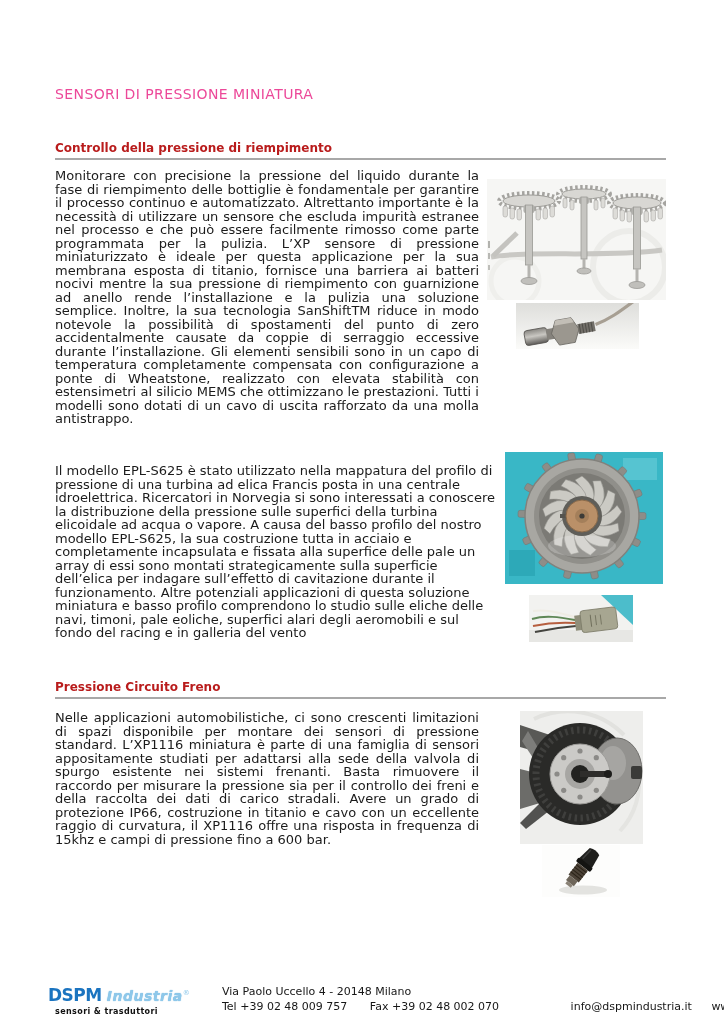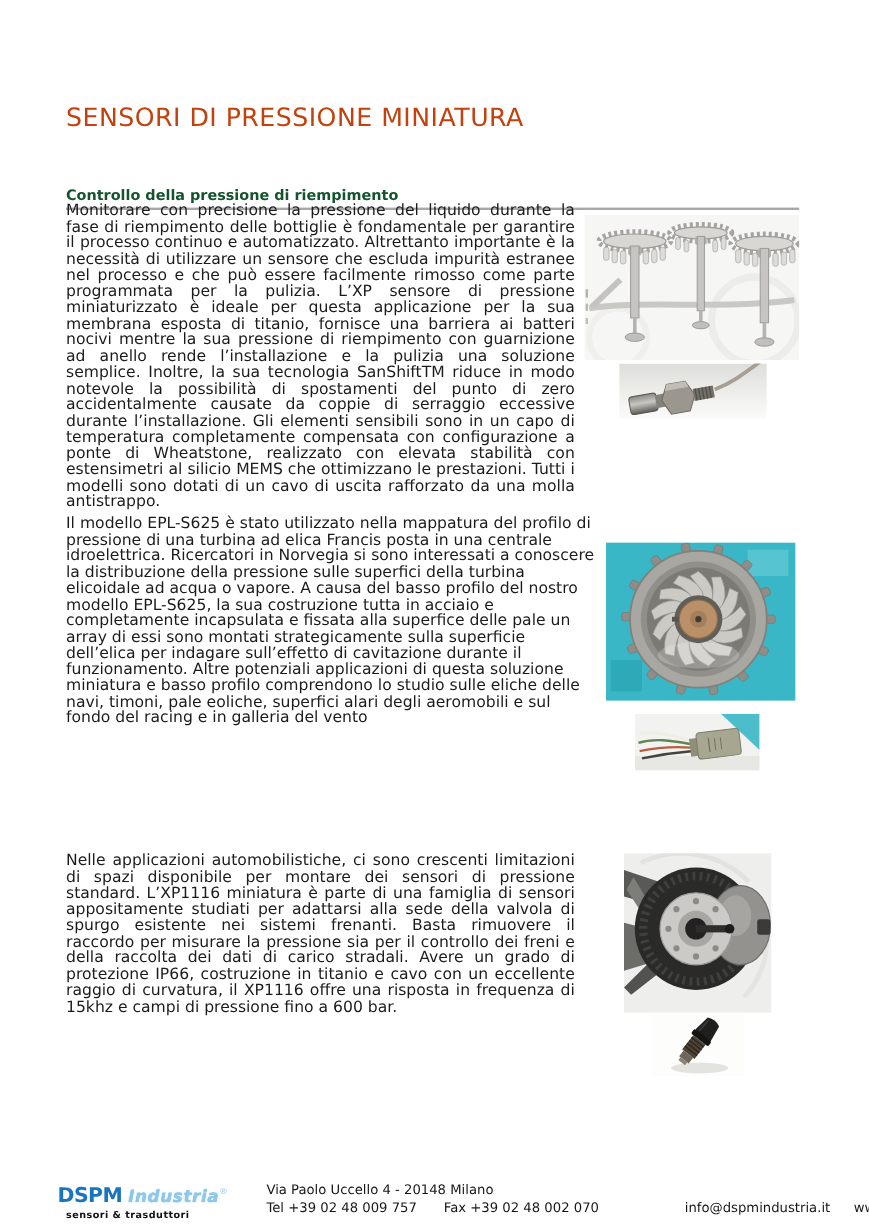--- a/index.html
+++ b/index.html
@@ -6,36 +6,35 @@
   .page{
     position:relative;
     width:724px;height:1024px;
     background:#ffffff;
     font-family:"DejaVu Sans","Liberation Sans",sans-serif;
     overflow:hidden;
     color:#1b1b1b;
   }
   .page-title{
     position:absolute;left:55px;top:86px;
-    font-size:21px;letter-spacing:.4px;
-    color:#c2410c;
+    font-size:14px;letter-spacing:.4px;
+    color:#ec4899;
   }
   .section-heading{
     position:absolute;left:55px;width:611px;height:17px;
-    font-size:12px;font-weight:bold;color:#14532d;
+    font-size:12px;font-weight:bold;color:#b91c1c;
     border-bottom:2px solid #a8a8a8;
-    margin-top:15px;
   }
   .s1h{top:141px}.s2h{top:427px}.s3h{top:680px}
   .para{
     position:absolute;left:55px;
     font-size:13px;line-height:13.5px;color:#1b1b1b;
   }
   .p1{top:169px;width:424px;text-align:justify;}
-  .p2{top:430px;width:442px;text-align:left;}
+  .p2{top:464px;width:442px;text-align:left;}
   .p3{top:711px;width:424px;text-align:justify;}
   .photo{position:absolute;line-height:0;}
   .ph1{left:487px;top:179px;width:179px;height:121px;}
   .ph2{left:516px;top:303px;width:123px;height:46px;}
   .ph3{left:505px;top:452px;width:158px;height:132px;}
   .ph4{left:529px;top:595px;width:104px;height:47px;}
   .ph5{left:520px;top:711px;width:123px;height:133px;}
   .ph6{left:542px;top:845px;width:78px;height:52px;}
   .photo svg{width:100%;height:100%;display:block;}
   
@@ -263,20 +262,21 @@
       <g transform="rotate(-7 68 26)">
         <rect x="46" y="18" width="8" height="15" fill="#8f8e7a"></rect>
         <rect x="52" y="14" width="36" height="22" rx="3" fill="#a7a691" stroke="#7b7a66" stroke-width="0.8"></rect>
         <line x1="62" y1="19" x2="62" y2="31" stroke="#6f6e5a" stroke-width="1"></line>
         <line x1="67" y1="20" x2="67" y2="30" stroke="#6f6e5a" stroke-width="0.8"></line>
         <line x1="72" y1="20" x2="72" y2="30" stroke="#6f6e5a" stroke-width="0.8"></line>
       </g>
     </svg>
   </div>
 
+  <div class="section-heading s3h">Pressione Circuito Freno</div>
   <div class="para p3">Nelle applicazioni automobilistiche, ci sono crescenti limitazioni di spazi disponibile per montare dei sensori di pressione standard. L’XP1116 miniatura è parte di una famiglia di sensori appositamente studiati per adattarsi alla sede della valvola di spurgo esistente nei sistemi frenanti. Basta rimuovere il raccordo per misurare la pressione sia per il controllo dei freni e della raccolta dei dati di carico stradali. Avere un grado di protezione IP66, costruzione in titanio e cavo con un eccellente raggio di curvatura, il XP1116 offre una risposta in frequenza di 15khz e campi di pressione fino a 600 bar.</div>
 
   <div class="photo ph5">
     <svg viewBox="0 0 123 133" xmlns="http://www.w3.org/2000/svg">
       <rect width="123" height="133" fill="#eeeeec"></rect>
       <path d="M14 8 A78 78 0 0 1 104 24" stroke="#e2e2df" stroke-width="4" fill="none"></path>
       <path d="M100 120 A70 70 0 0 0 118 60" stroke="#e4e4e1" stroke-width="4" fill="none"></path>
       <polygon points="0,14 36,26 28,44 0,36" fill="#595956"></polygon>
       <polygon points="0,58 32,66 20,92 0,98" fill="#6c6c69"></polygon>
       <polygon points="0,112 26,86 34,96 6,118" fill="#525250"></polygon>

